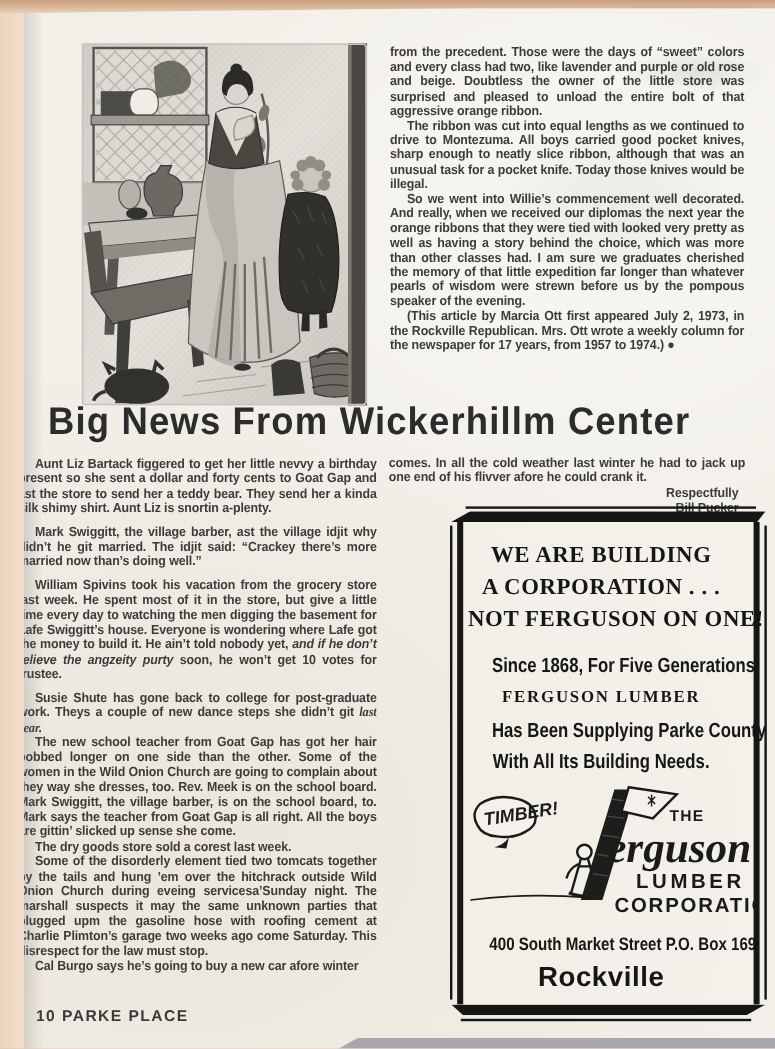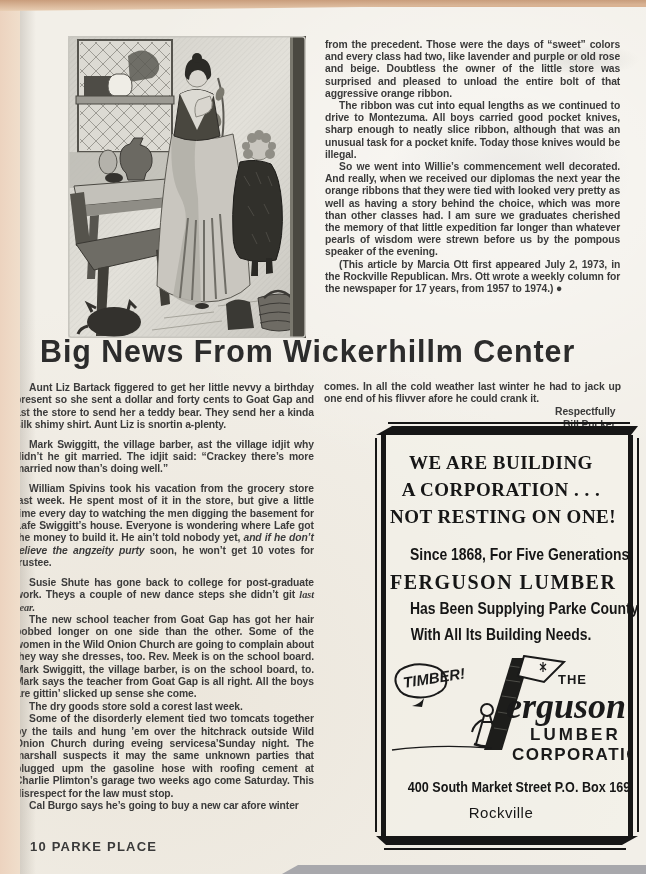--- a/index.html
+++ b/index.html
@@ -55,24 +55,24 @@
   .ad-topline{border-top:2px solid #161616;margin:0 10px 2px 14px;}
   .ad-topbar{height:9px;background:#161616;clip-path:polygon(16px 0,100% 0,calc(100% - 7px) 100%,0 100%);margin:0 2px;}
   .ad-sideL,.ad-sideR{position:absolute;top:16px;bottom:18px;width:2px;background:#161616;}
   .ad-sideL{left:1px;} .ad-sideR{right:1px;}
   .ad-body{margin:0 7px;border-left:5px solid #161616;border-right:5px solid #161616;
     background:rgba(244,241,234,.6);padding:14px 16px 8px 4px;text-align:center;}
   .ad-botbar{height:9px;background:#161616;clip-path:polygon(0 0,100% 0,calc(100% - 16px) 100%,10px 100%);margin:0 2px;}
   .ad-botline{border-top:2px solid #161616;margin:3px 14px 0 10px;}
   .ad-serif{font-family:"Liberation Serif",serif;font-weight:700;font-size:19px;line-height:27px;letter-spacing:.5px;white-space:nowrap;}
   .ad-sans{font-weight:700;font-size:17px;line-height:26px;white-space:nowrap;transform:scaleX(.82);transform-origin:50% 50%;}
-  .ad-ferguson{font-family:"Liberation Serif",serif;font-weight:700;font-size:20px;line-height:28px;letter-spacing:1.5px;white-space:nowrap;}
+  .ad-ferguson{font-family:"Liberation Serif",serif;font-weight:700;font-size:14px;line-height:28px;letter-spacing:1.5px;white-space:nowrap;}
   .ad-gap{margin-top:12px;}
   .ad-addr{font-weight:700;font-size:15px;line-height:22px;white-space:nowrap;transform:scaleX(.84);transform-origin:50% 50%;margin-top:8px;}
-  .ad-city{font-weight:400;font-size:15px;line-height:30px;letter-spacing:.5px;}
+  .ad-city{font-weight:700;font-size:23px;line-height:30px;letter-spacing:.5px;}
   .ad-logo{margin-top:4px;}
   
   .footer{position:absolute;left:30px;top:839px;z-index:3;
     font-weight:700;font-size:13px;letter-spacing:1.2px;color:#3a3a3a;}
 </style>
 </head>
 <body>
 
 <div>
   <div class="edge-top"></div>
@@ -218,21 +218,21 @@
   </div>
 
   <div class="ad">
     <div class="ad-topline"></div>
     <div class="ad-topbar"></div>
     <div class="ad-sideL"></div>
     <div class="ad-sideR"></div>
     <div class="ad-body">
       <div class="ad-serif">WE ARE BUILDING</div>
       <div class="ad-serif">A CORPORATION . . .</div>
-      <div class="ad-serif">NOT RESTING ON ONE!</div>
+      <div class="ad-serif">NOT FERGUSON ON ONE!</div>
       <div class="ad-sans ad-gap">Since 1868, For Five Generations,</div>
       <div class="ad-ferguson">FERGUSON LUMBER</div>
       <div class="ad-sans">Has Been Supplying Parke County</div>
       <div class="ad-sans">With All Its Building Needs.</div>
       <div class="ad-logo">
         <svg width="240" height="112" viewBox="0 0 240 112">
 
           <path d="M10 18 q-8 8 -2 18 q4 8 16 9 q14 2 24 -4 q10 -5 8 -14 q-2 -10 -14 -13 q-18 -5 -32 4 z" fill="#f4f1ea" stroke="#1a1a1a" stroke-width="2"></path>
           <path d="M34 46 q-4 6 -12 8 l10 1 z" fill="#1a1a1a"></path>
           <text x="14" y="36" transform="rotate(-9 14 36)" font-family="Liberation Sans, sans-serif" font-style="italic" font-weight="700" font-size="15" fill="#1a1a1a">TIMBER!</text>

